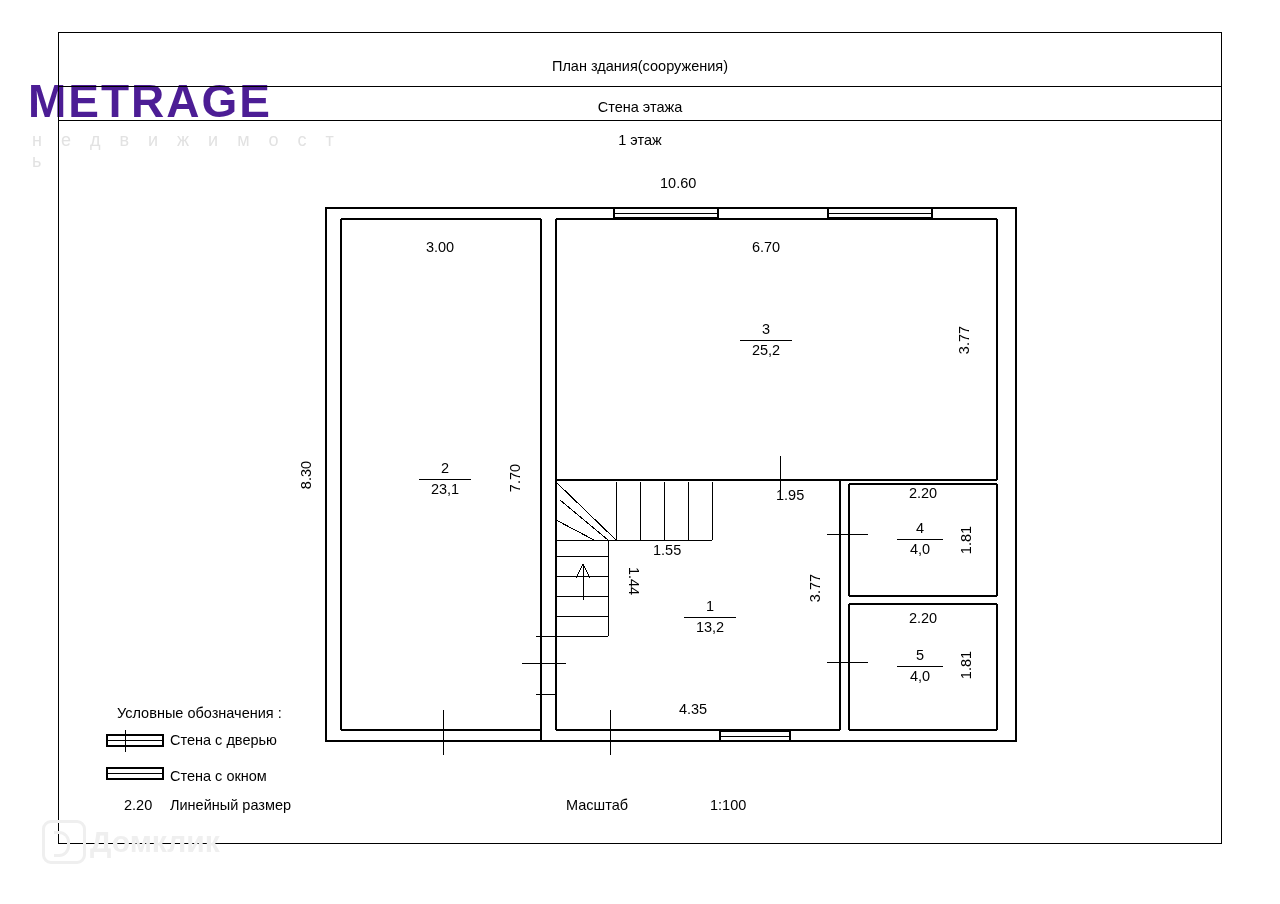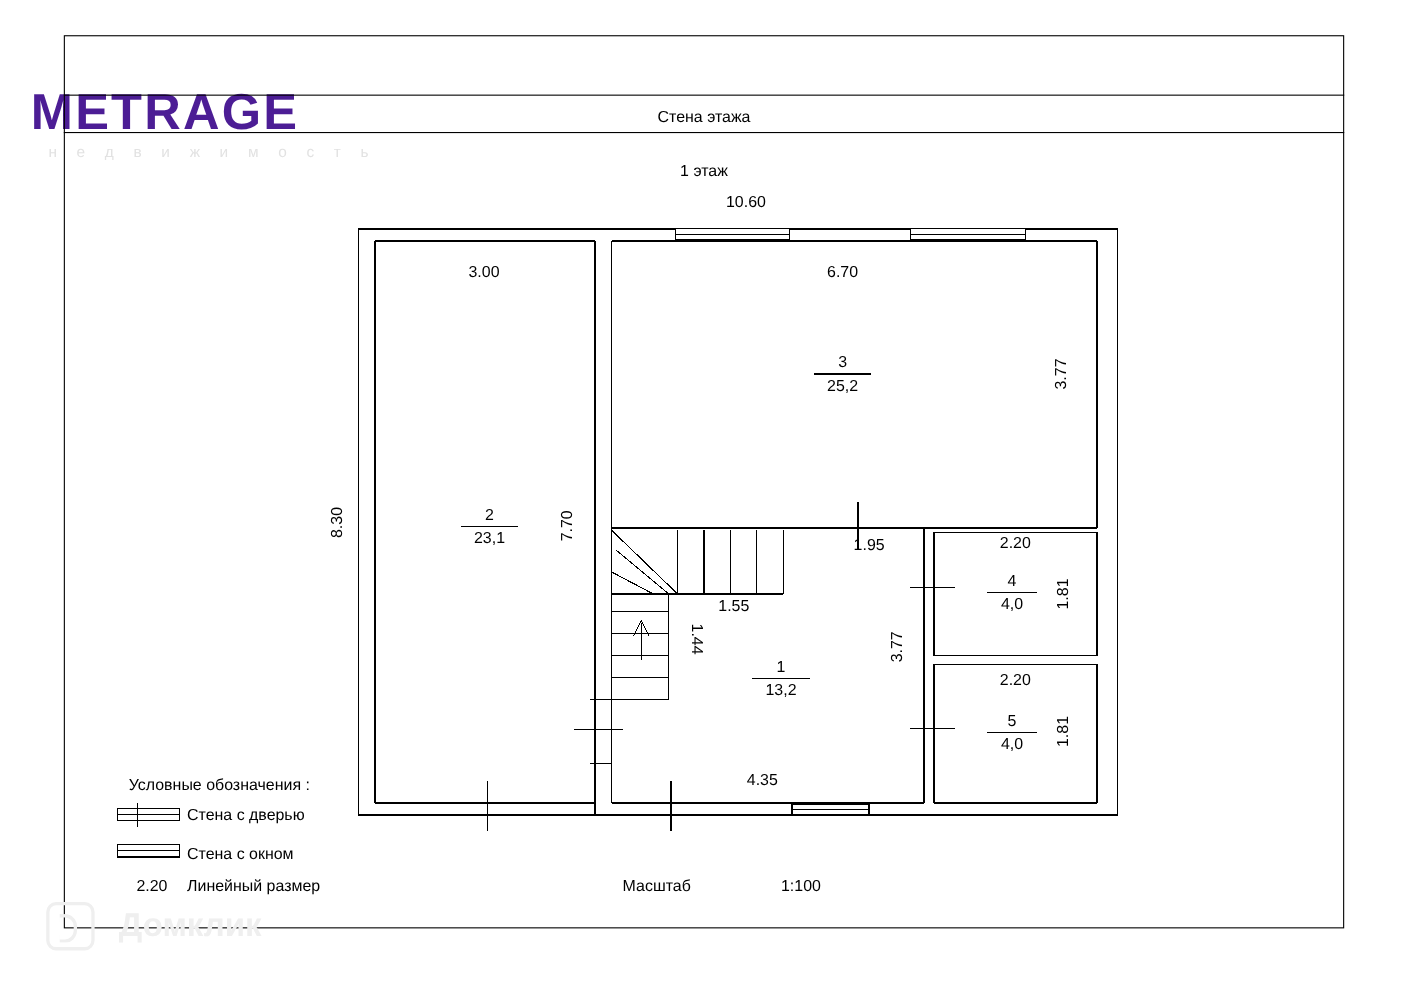--- a/index.html
+++ b/index.html
@@ -28,33 +28,33 @@
     pointer-events: none;
   }
   .wm-metrage .wm-main {
     font-size: 46px;
     letter-spacing: 2px;
     font-weight: bold;
     color: #4c1d95;
     line-height: 46px;
   }
   .wm-metrage .wm-sub {
-    font-size: 14px;
+    font-size: 18px;
     letter-spacing: 7px;
     color: #e2e2e2;
     margin-top: 6px;
-    margin-left: 16px;
+    margin-left: 4px;
   }
   .wm-domclick {
     position: absolute;
     left: 42px;
     top: 820px;
     display: flex;
     align-items: center;
-    gap: 22px;
+    gap: 4px;
     user-select: none;
     pointer-events: none;
   }
   .wm-domclick .dc-logo {
     width: 38px;
     height: 38px;
     border: 3px solid #efefef;
     border-radius: 9px;
     position: relative;
   }
@@ -146,22 +146,23 @@
 
   <div class="wm-metrage">
     <div class="wm-main">METRAGE</div>
     <div class="wm-sub">н е д в и ж и м о с т ь</div>
   </div>
 
   <div class="frame"></div>
   <div class="hline" style="top:86px;"></div>
   <div class="hline" style="top:120px;"></div>
 
+  <div class="title-row" style="top:58px;">План здания(сооружения)</div>
   <div class="title-row" style="top:99px;">Стена  этажа</div>
-  <div class="title-row" style="top:132px;margin-top:16px;">1  этаж</div>
+  <div class="title-row" style="top:132px;">1  этаж</div>
 
   <svg class="plan" viewBox="0 0 1280 904">
 
     <g>
       <rect x="326" y="208" width="690" height="533" class="wall"></rect>
     </g>
 
     <g>
 
       <line x1="541" y1="219" x2="541" y2="741" class="wall"></line>

